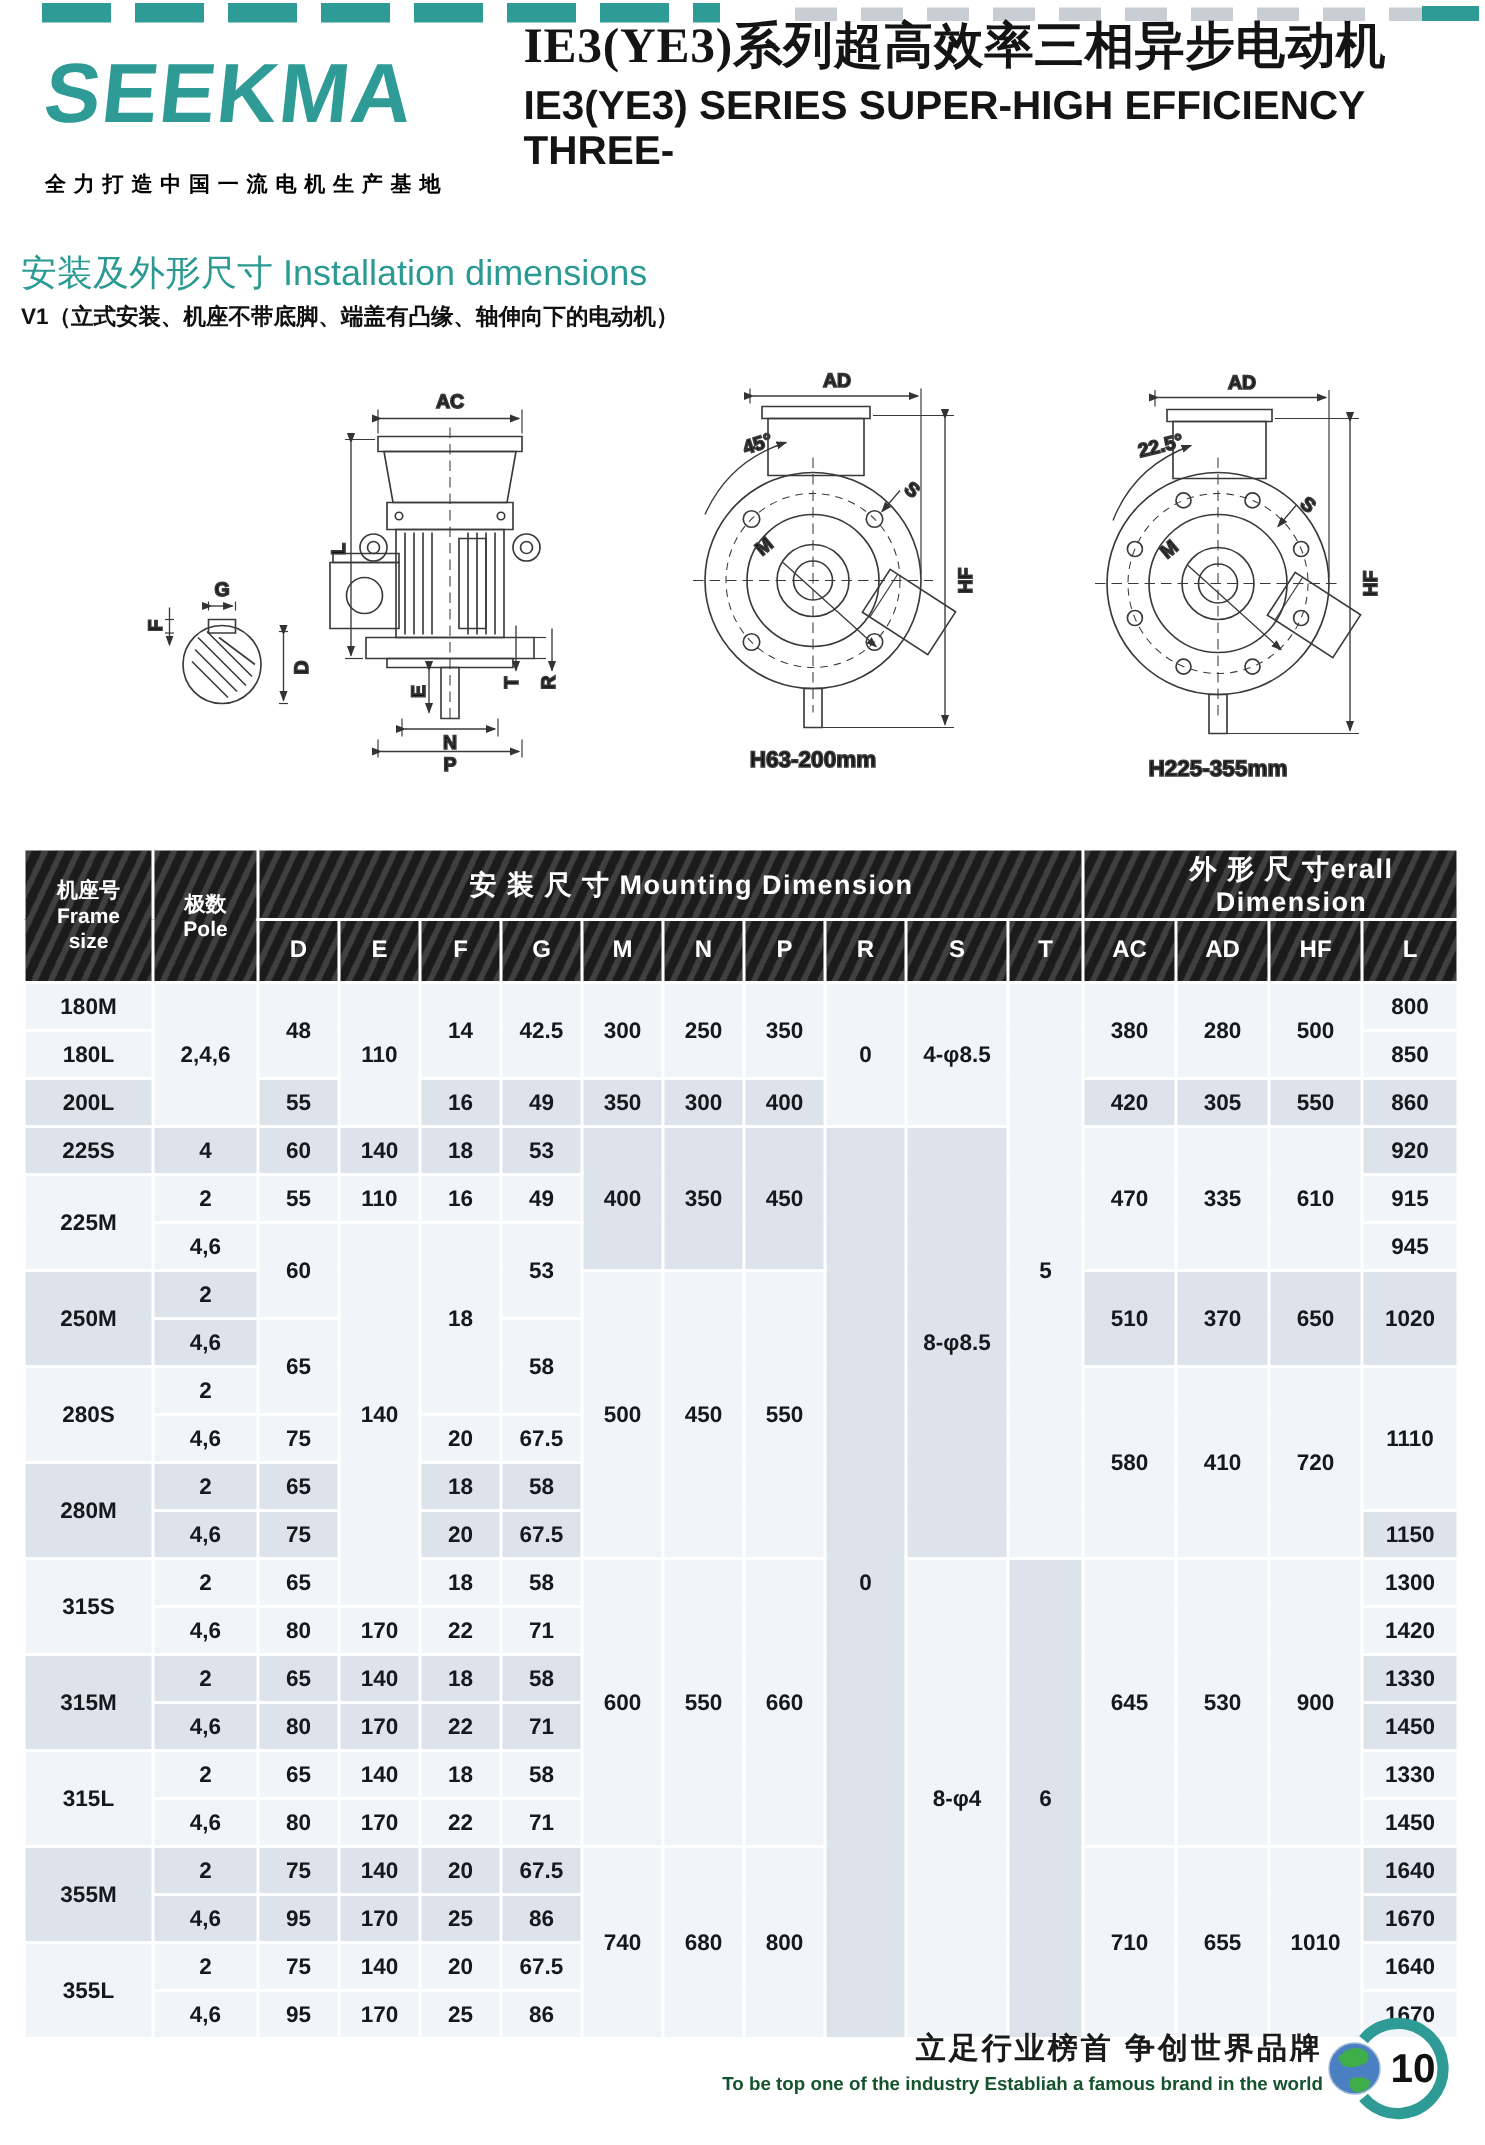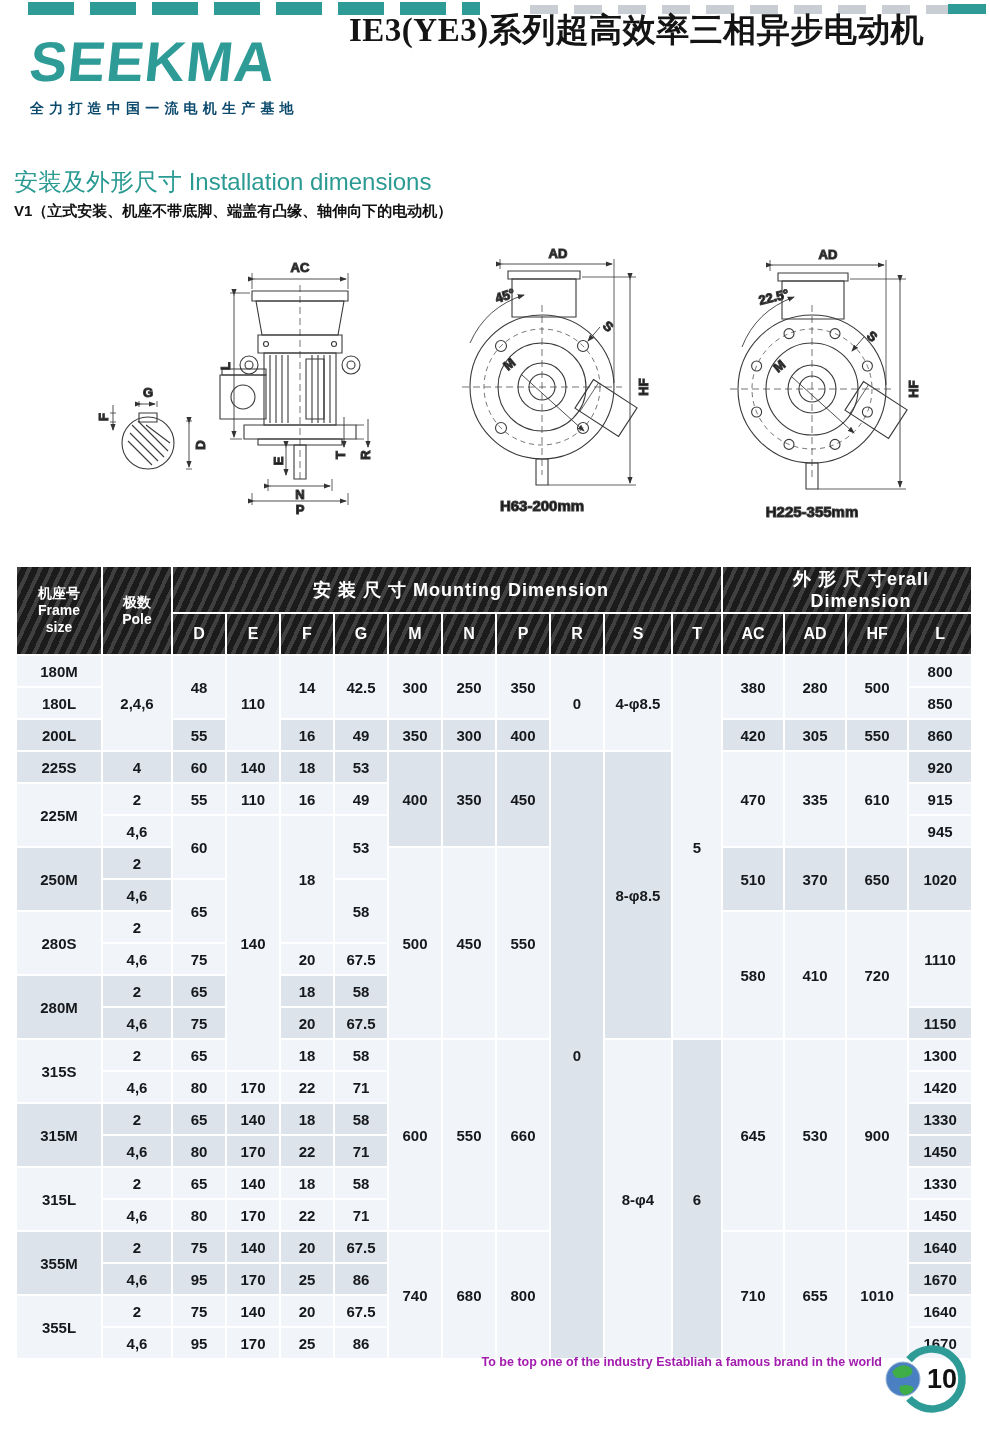--- a/index.html
+++ b/index.html
@@ -10,21 +10,21 @@
   .strip-teal{position:absolute;left:28px;top:2px;width:452px;height:13px;
     background:repeating-linear-gradient(90deg,#2E9B96 0 46px,transparent 46px 62px);}
   .strip-gray{position:absolute;left:530px;top:5px;width:430px;height:9px;
     background:repeating-linear-gradient(90deg,#c9ced4 0 28px,transparent 28px 44px);}
   .strip-teal2{position:absolute;left:948px;top:4px;width:38px;height:10px;background:#2E9B96;}
 
   
   .logo-block{position:absolute;left:30px;top:34px;width:300px;}
   .logo{font-size:56px;font-weight:900;color:#2E9B96;letter-spacing:1px;
         transform:skewX(-6deg);line-height:1;white-space:nowrap;}
-  .tagline{margin-top:10px;font-size:14px;font-weight:bold;color:#0c4a6e;
+  .tagline{margin-top:24px;font-size:14px;font-weight:bold;color:#000000;
            letter-spacing:5.2px;white-space:nowrap;}
   .title-block{position:absolute;left:349px;top:8px;width:636px;}
   .title-cn{font-size:33px;font-weight:900;color:#141414;letter-spacing:0.5px;white-space:nowrap;font-family:Liberation Serif, serif;}
   .title-en{font-size:27px;font-weight:800;color:#141414;line-height:1.1;margin-top:3px;}
 
   
   .sec-heading{position:absolute;left:14px;top:166px;font-size:24px;font-weight:normal;color:#2a9a93;}
   .sec-sub{position:absolute;left:14px;top:202px;font-size:15px;font-weight:bold;color:#111;}
 
   
@@ -42,39 +42,40 @@
   .dim-table th.group{height:44px;font-size:18px;letter-spacing:1px;padding-left:28px;}
   .dim-table tr.letters th{height:40px;font-size:16px;}
   .dim-table th.corner{font-size:14px;line-height:1.2;white-space:pre-line;}
   .dim-table td{font-size:15px;font-weight:bold;height:30px;}
   .band-l{background:#f1f4f8;}
   .band-d{background:#dce3ea;}
 
   
   .footer-slogans{position:absolute;right:108px;top:1352px;text-align:right;}
   .slogan-cn{font-size:20px;font-weight:900;color:#1a1a1a;letter-spacing:2px;}
-  .slogan-en{font-size:12.5px;font-weight:bold;color:#a21caf;margin-top:3px;}
+  .slogan-en{font-size:12.5px;font-weight:bold;color:#14532d;margin-top:3px;}
   .page-badge{position:absolute;left:884px;top:1338px;width:86px;height:82px;}
   .page-badge text{font-family:"Liberation Sans",sans-serif;}
 </style>
 </head>
 <body>
 
 <div class="strip-teal"></div>
 <div class="strip-gray"></div>
 <div class="strip-teal2"></div>
 
 <div class="logo-block">
   <div class="logo">SEEKMA</div>
   <div class="tagline">全力打造中国一流电机生产基地</div>
 </div>
 
 <div class="title-block">
   <div class="title-cn">IE3(YE3)系列超高效率三相异步电动机</div>
   <div class="title-en">
+    <div>IE3(YE3) SERIES SUPER-HIGH EFFICIENCY THREE-</div>
   </div>
 </div>
 
 <div class="sec-heading">安装及外形尺寸 Installation dimensions</div>
 <div class="sec-sub">V1（立式安装、机座不带底脚、端盖有凸缘、轴伸向下的电动机）</div>
 
 <svg class="drawings" viewBox="0 0 990 300">
   <defs>
     <marker id="arw" markerWidth="9" markerHeight="8" refX="7" refY="3.5" orient="auto">
       <path d="M0,0.5 L8,3.5 L0,6.5 z" fill="#333"></path>
@@ -490,20 +491,21 @@
         <td class="band-l">95</td>
         <td class="band-l">170</td>
         <td class="band-l">25</td>
         <td class="band-l">86</td>
         <td class="band-l">1670</td>
       </tr>
     </tbody>
   </table>
 
 <div class="footer-slogans">
+  <div class="slogan-cn">立足行业榜首  争创世界品牌</div>
   <div class="slogan-en">To be top one of the industry  Establiah a famous brand in the world</div>
 </div>
 
 <svg class="page-badge" viewBox="0 0 86 82">
   <circle cx="48" cy="41" r="30" fill="none" stroke="#2E9B96" stroke-width="7.5" pathLength="360" stroke-dasharray="280 80" transform="rotate(-140 48 41)"></circle>
   <g>
     <circle cx="19" cy="41" r="17" fill="#4a7fc1"></circle>
     <path d="M8,34 q7,-9 16,-6 q7,3 3,9 q-9,5 -16,2 z" fill="#3fae49"></path>
     <path d="M16,48 q9,-3 14,2 q-2,7 -10,7 q-6,-3 -4,-9 z" fill="#3fae49"></path>
     <circle cx="19" cy="41" r="17" fill="none" stroke="#9fb8d8" stroke-width="1"></circle>

